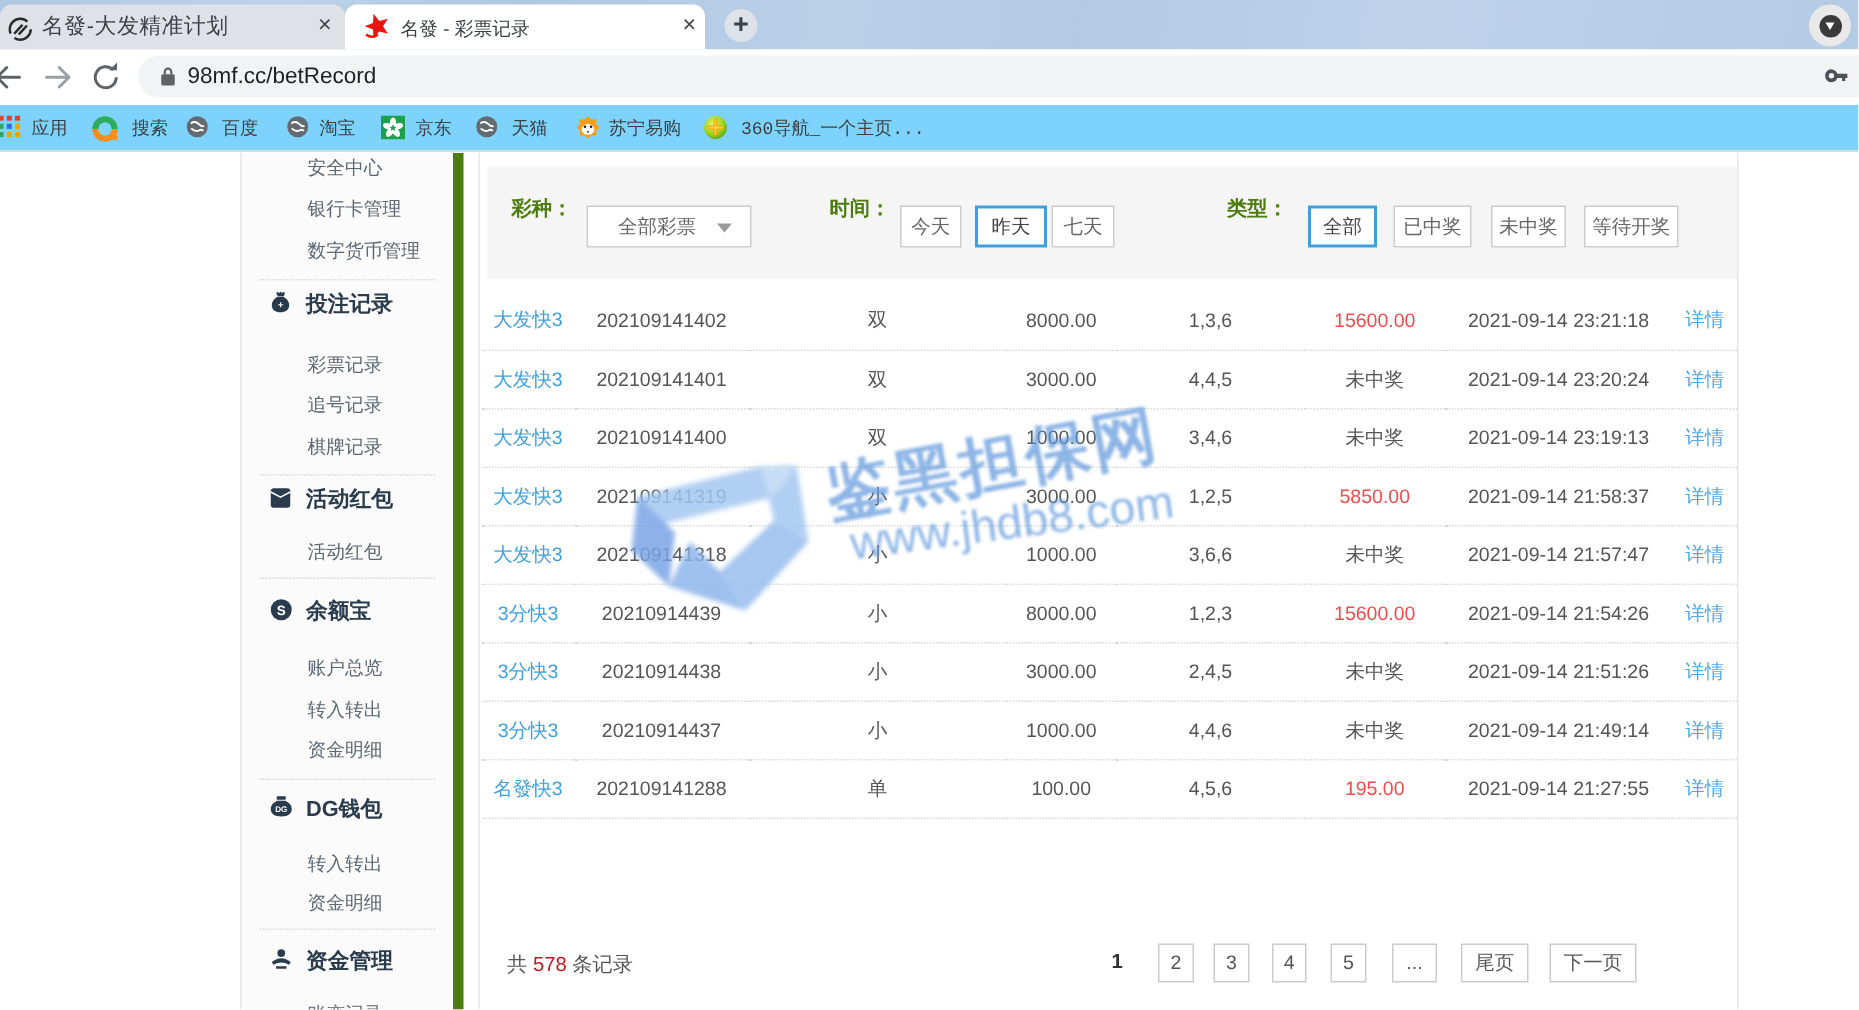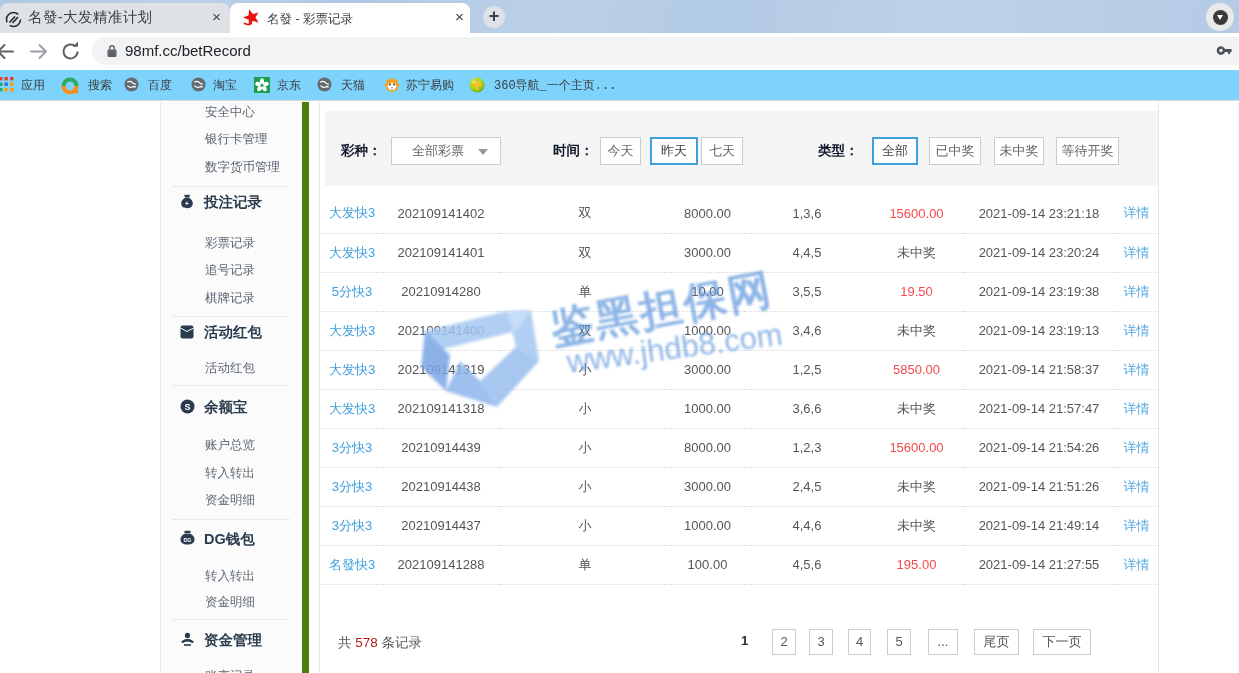--- a/index.html
+++ b/index.html
@@ -32,21 +32,21 @@
 
 #page { position:absolute; left:0; top:102px; width:1239px; height:571px; background:#fff; }
 #sidebar { position:absolute; left:160px; top:0; width:149px; height:571px; background:#fbfbfb; border-left:1px solid #e7e7e7; border-right:7px solid #4d7c0f; }
 .snav { position:absolute; left:44px; font-size:12.5px; color:#5c6773; white-space:nowrap; }
 .stitle { position:absolute; left:43px; font-size:14.5px; font-weight:bold; color:#2b3b4e; white-space:nowrap; }
 .sic { position:absolute; left:19px; }
 .ssep { position:absolute; left:12px; right:12px; border-top:1px dotted #d8d8d8; }
 
 #panel { position:absolute; left:319px; top:0; width:840px; height:571px; border-left:1px solid #e7e7e7; border-right:1px solid #e7e7e7; }
 #filter { position:absolute; left:5px; top:9px; width:833px; height:75px; background:#f5f5f5; }
-.flabel { position:absolute; top:26px; height:27px; line-height:27px; font-size:13.5px; font-weight:bold; color:#0f172a; }
+.flabel { position:absolute; top:14px; height:27px; line-height:27px; font-size:13.5px; font-weight:bold; color:#4d7c0f; }
 .fbtn { position:absolute; top:26px; height:28px; line-height:26px; text-align:center; font-size:13px; color:#666; background:#fff; border:1px solid #ccc; }
 .fbtn.sel { border:2px solid #3f9fdf; line-height:24px; color:#444; }
 #selbox { position:absolute; left:66px; top:26px; width:110px; height:28px; background:#fff; border:1px solid #ccc; font-size:13px; color:#666; line-height:26px; }
 #selbox .txt { position:absolute; left:0; right:16px; text-align:center; }
 #selbox .arr { position:absolute; right:12px; top:11px; width:0; height:0; border-left:5.5px solid transparent; border-right:5.5px solid transparent; border-top:6px solid #9a9a9a; }
 
 
 #tbl { position:absolute; left:1px; top:92px; width:837px; }
 #tbl table { width:837px; border-collapse:collapse; table-layout:fixed; }
 #tbl th { height:35px; font-size:13px; color:#4a4a4a; font-weight:bold; border-top:1px solid #e8e8e8; border-bottom:1px solid #e8e8e8; background:#fff; white-space:nowrap; }
@@ -295,30 +295,20 @@
                 <td class="blue">大发快3</td>
                 <td>202109141401</td>
                 <td>双</td>
                 <td>3000.00</td>
                 <td>4,4,5</td>
                 <td>未中奖</td>
                 <td>2021-09-14 23:20:24</td>
                 <td><a class="det">详情</a></td>
               </tr>
           <tr>
-                <td class="blue">5分快3</td>
-                <td>20210914280</td>
-                <td>单</td>
-                <td>10.00</td>
-                <td>3,5,5</td>
-                <td class="red">19.50</td>
-                <td>2021-09-14 23:19:38</td>
-                <td><a class="det">详情</a></td>
-              </tr>
-          <tr>
                 <td class="blue">大发快3</td>
                 <td>202109141400</td>
                 <td>双</td>
                 <td>1000.00</td>
                 <td>3,4,6</td>
                 <td>未中奖</td>
                 <td>2021-09-14 23:19:13</td>
                 <td><a class="det">详情</a></td>
               </tr>
           <tr>

